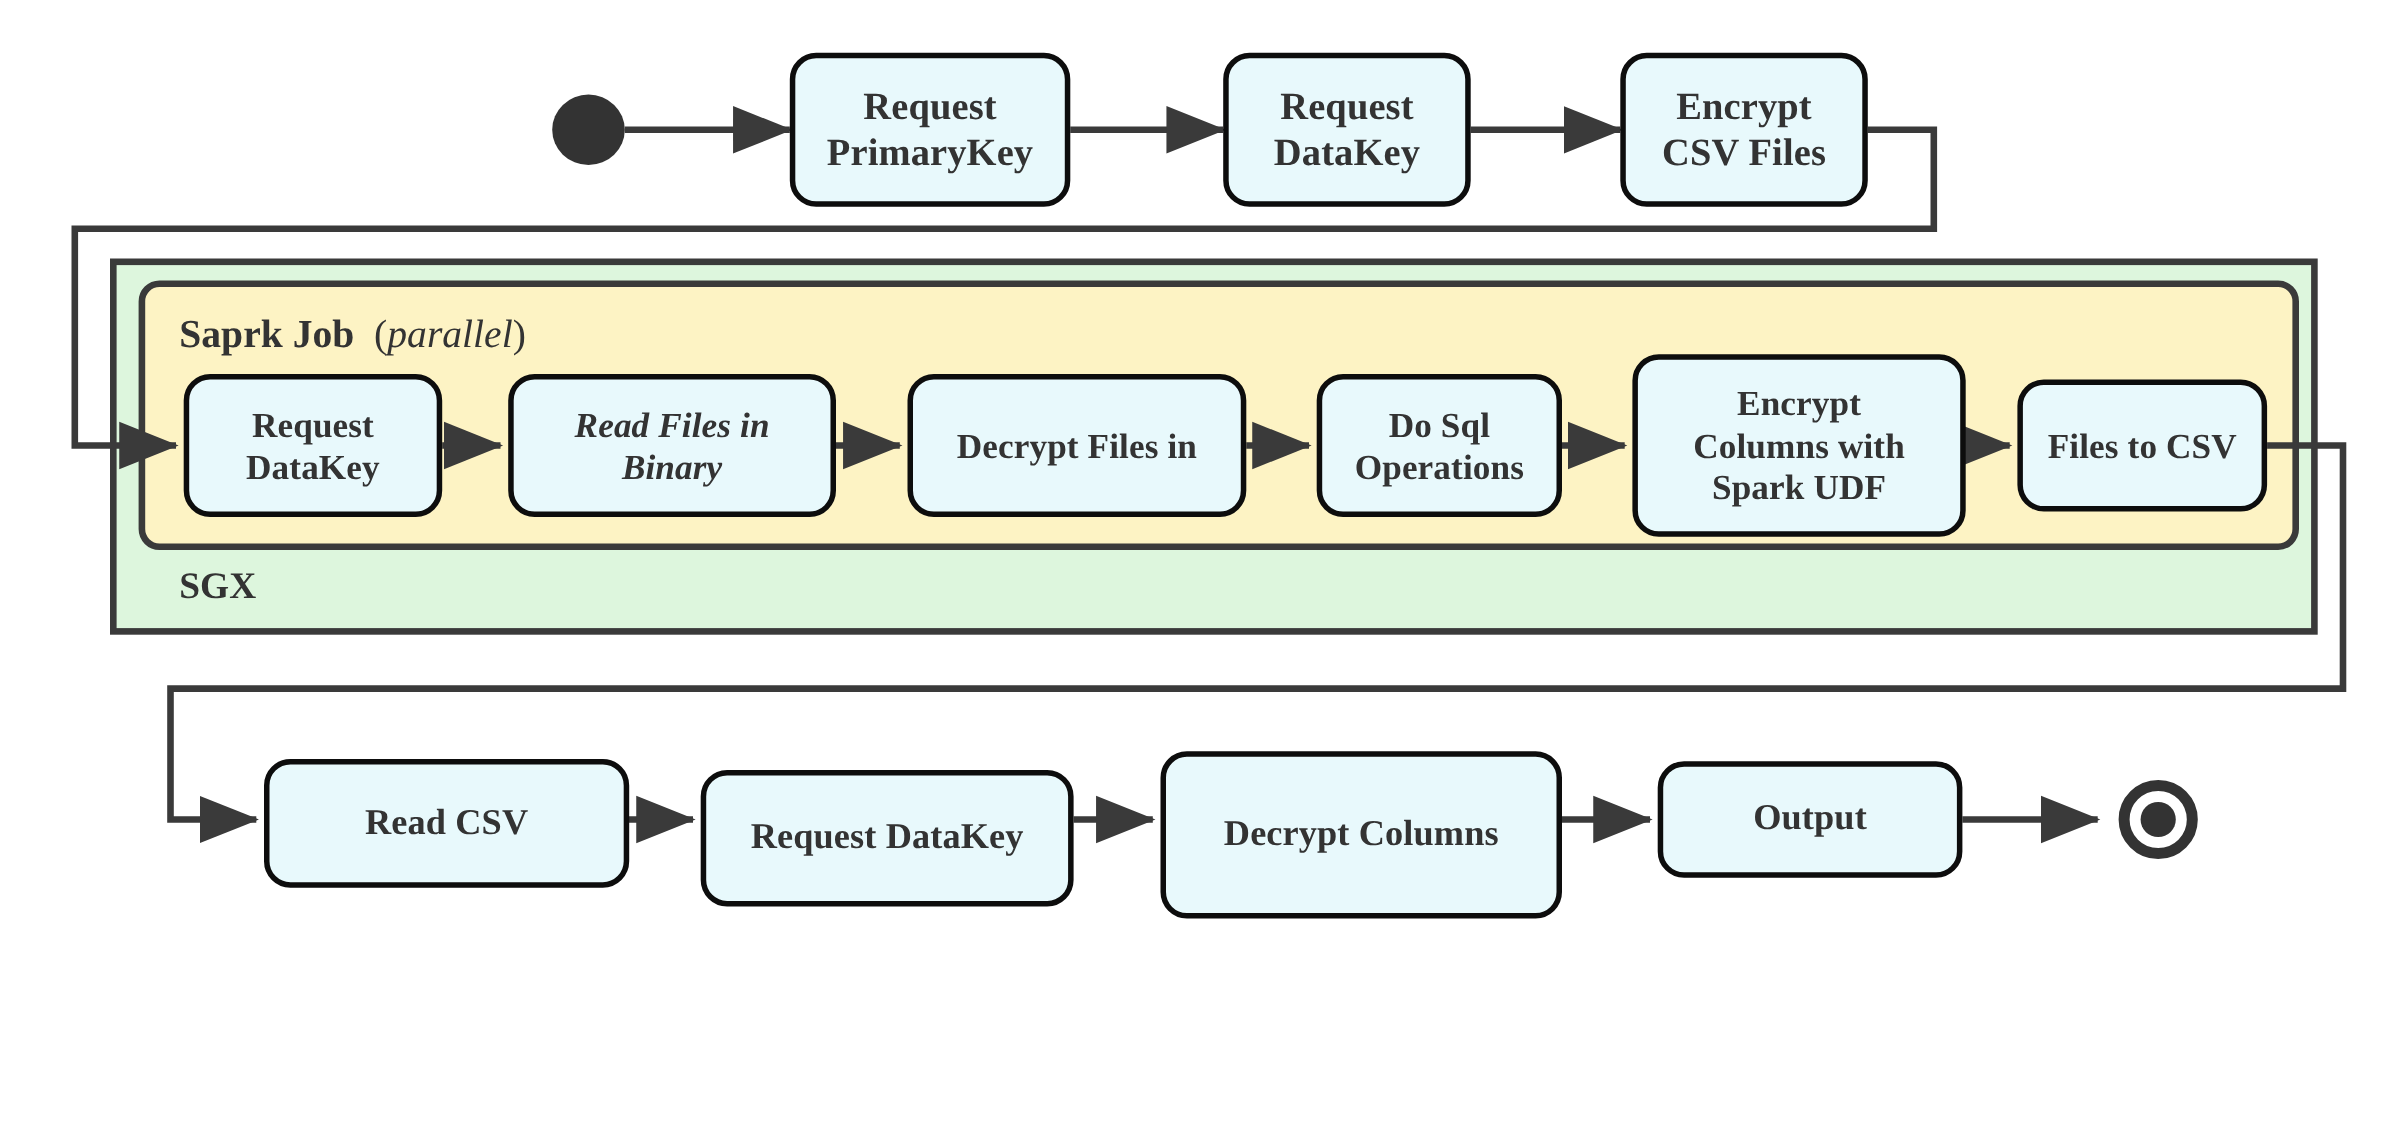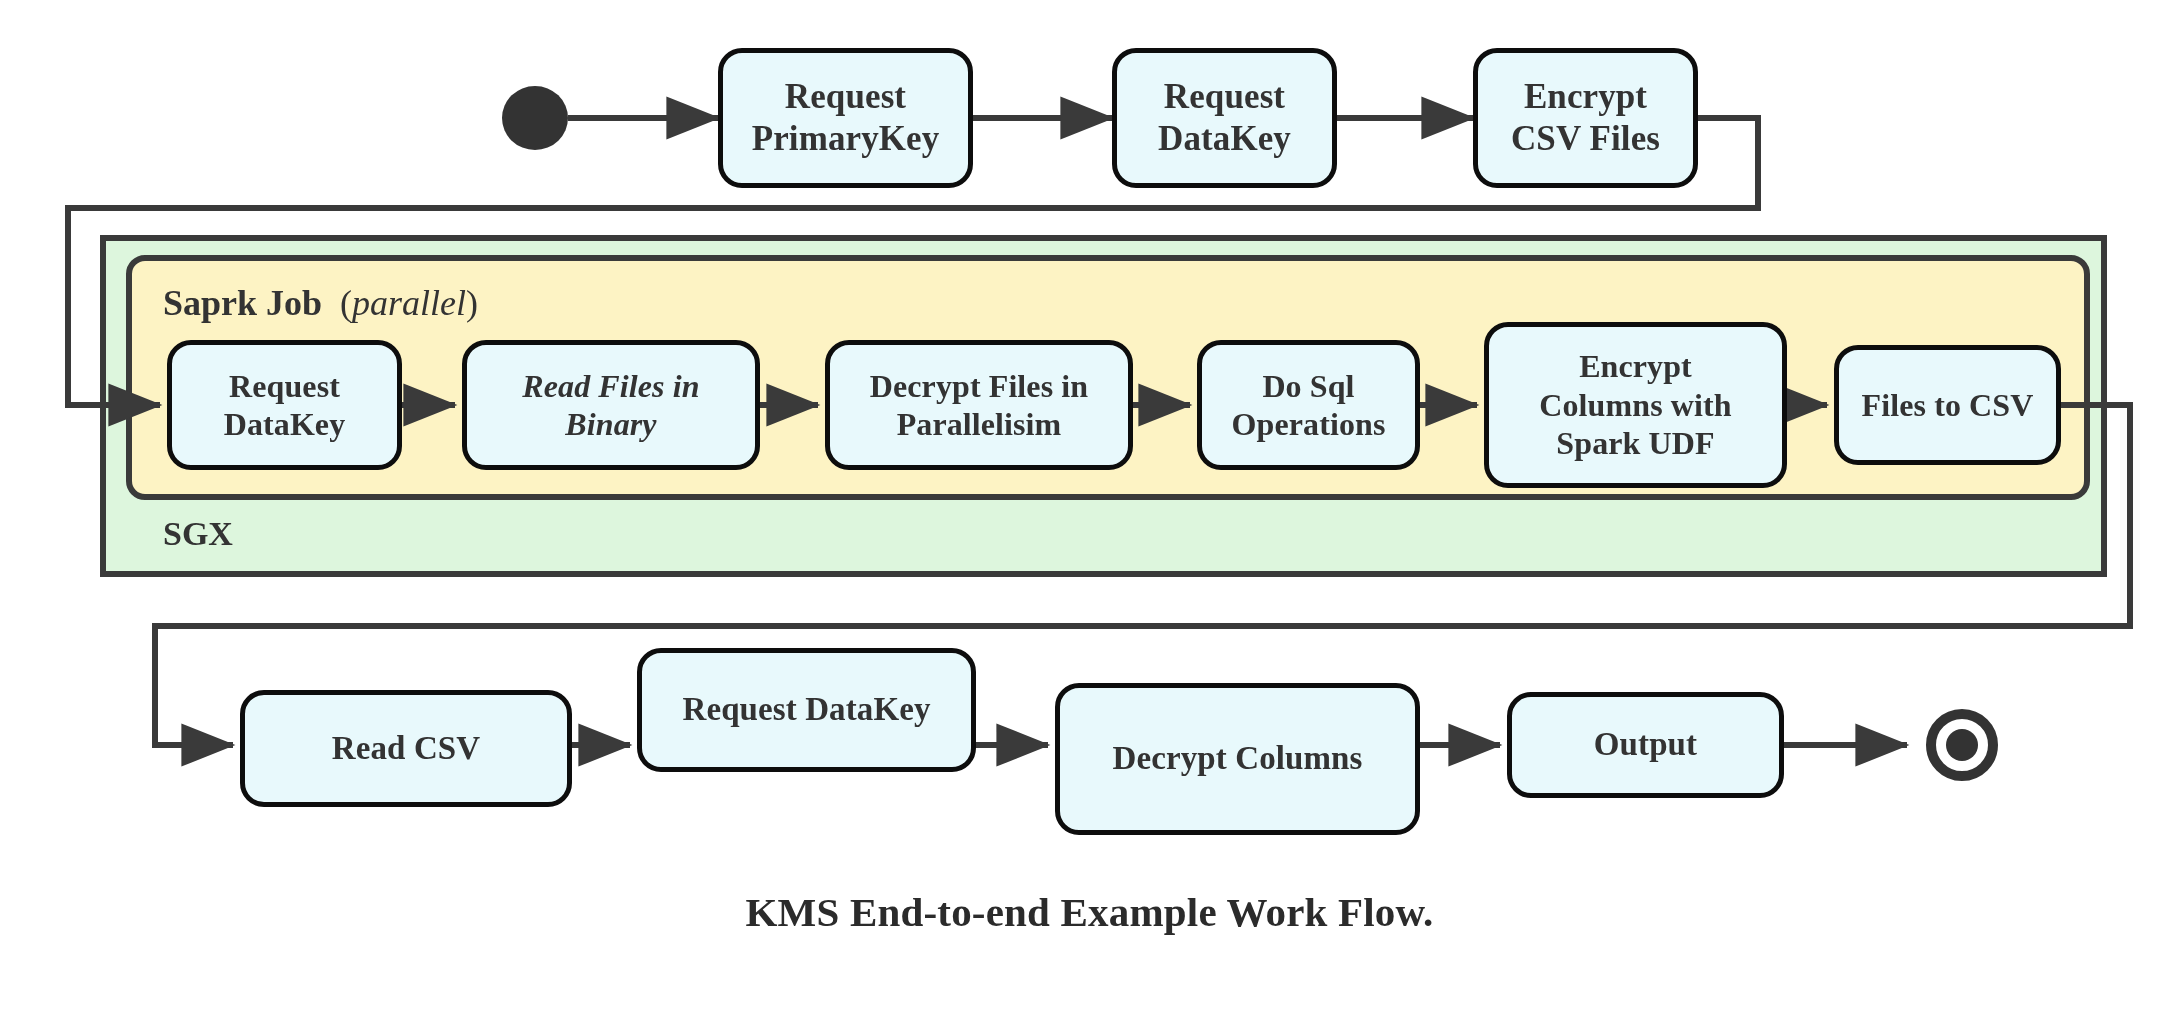--- a/index.html
+++ b/index.html
@@ -148,21 +148,20 @@
   <div class="node" style="left:462px; top:340px; width:298px; height:130px; font-size:32px;font-style:italic;">
     <span>
       <span>Read Files in</span>
       <span>Binary</span>
     </span>
   </div>
 
   <div class="node" style="left:825px; top:340px; width:308px; height:130px; font-size:32px;">
     <span>
       <span>Decrypt Files in</span>
-      <span>Parallelisim</span>
     </span>
   </div>
 
   <div class="node" style="left:1197px; top:340px; width:223px; height:130px; font-size:32px;">
     <span>
       <span>Do Sql</span>
       <span>Operations</span>
     </span>
   </div>
 
@@ -179,33 +178,32 @@
       <span>Files to CSV</span>
     </span>
   </div>
 
   <div class="node" style="left:240px; top:690px; width:332px; height:117px; font-size:33px;">
     <span>
       <span>Read CSV</span>
     </span>
   </div>
 
-  <div class="node" style="left:637px; top:648px; width:339px; height:124px; font-size:33px;">
+  <div class="node" style="left:637px; top:700px; width:339px; height:124px; font-size:33px;">
     <span>
       <span>Request DataKey</span>
     </span>
   </div>
 
   <div class="node" style="left:1055px; top:683px; width:365px; height:152px; font-size:33px;">
     <span>
       <span>Decrypt Columns</span>
     </span>
   </div>
 
   <div class="node" style="left:1507px; top:692px; width:277px; height:106px; font-size:33px;">
     <span>
       <span>Output</span>
     </span>
   </div>
 
-  <div id="caption">KMS End-to-end Example Work Flow.</div>
 
 </div>
 
 </body></html>

